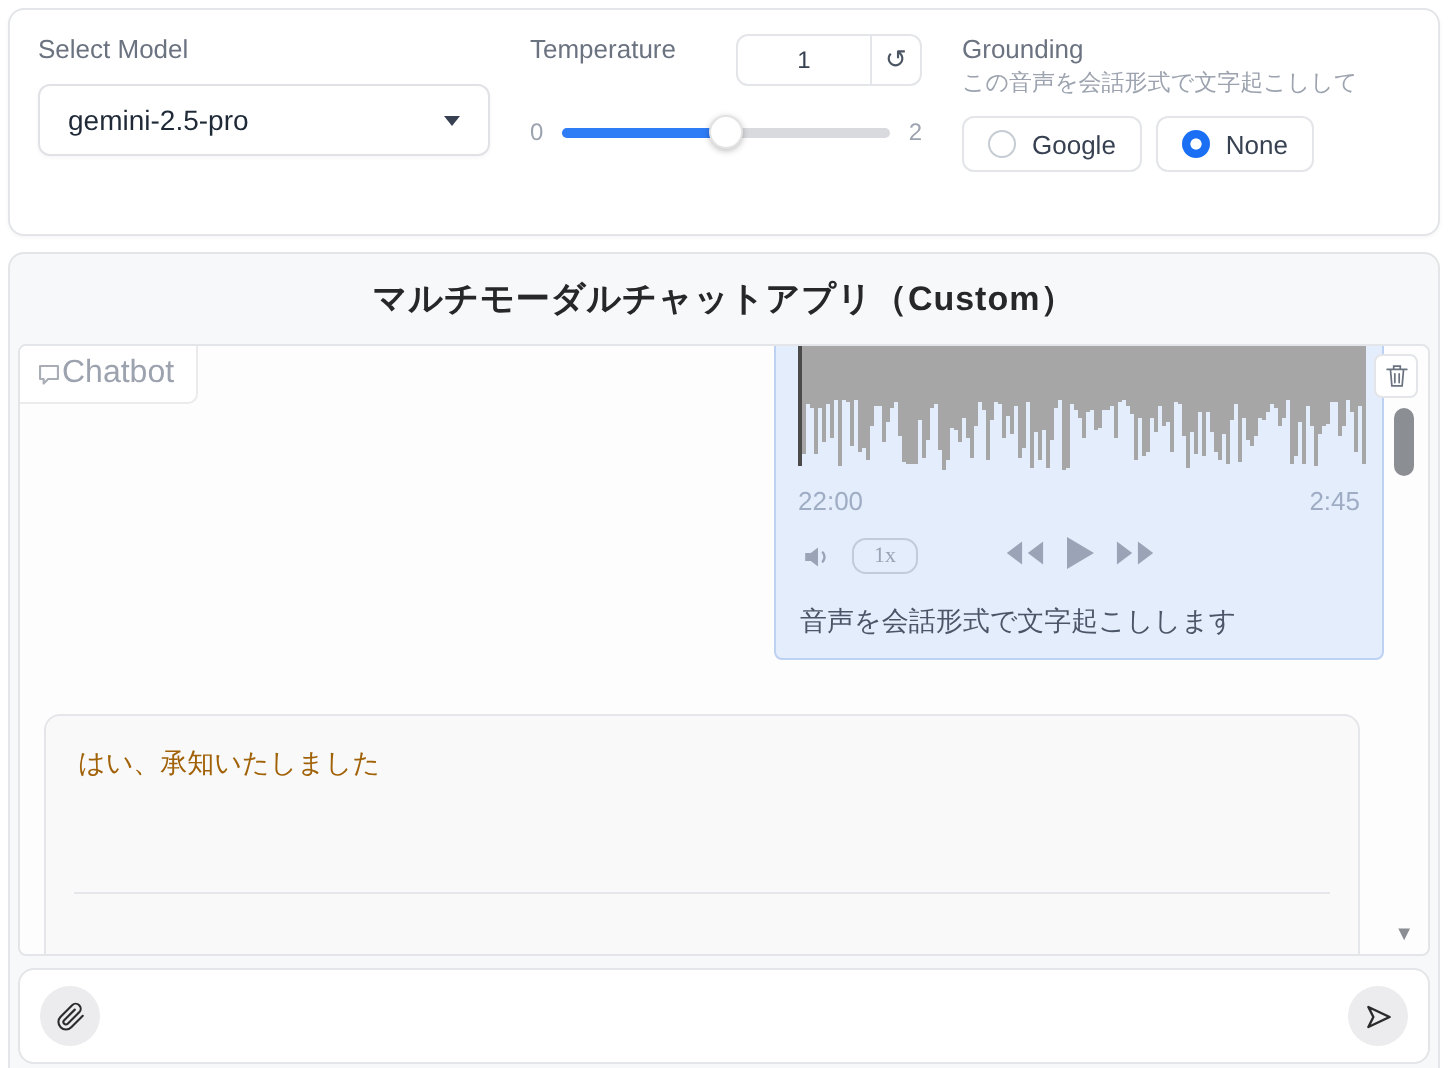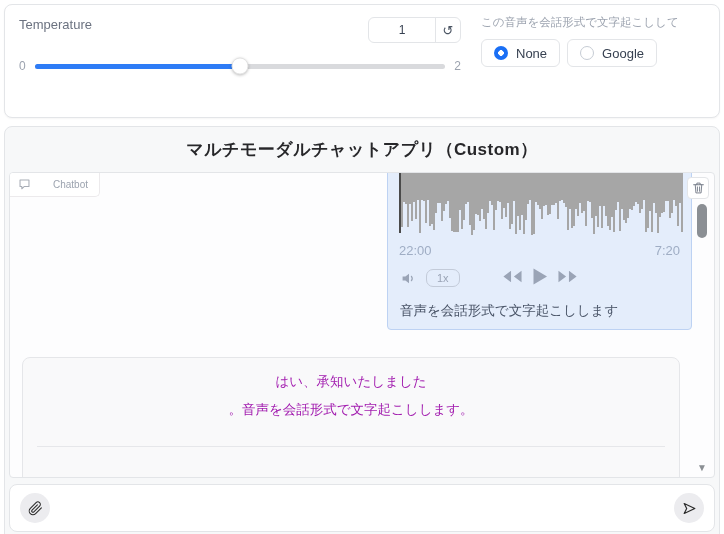--- a/index.html
+++ b/index.html
@@ -47,67 +47,74 @@
 
   
   .main-panel{
     margin-top:8px;background:#f7f8f9;border:1px solid #e3e5e8;border-radius:8px;
     padding:4px;height:420px;box-sizing:border-box;
   }
   .app-title{text-align:center;font-weight:bold;font-size:17px;color:#27272a;margin:7px 0 11px;letter-spacing:.5px;}
 
   .chat-panel{position:relative;background:#fdfdfe;border:1px solid #e3e5e8;border-radius:4px;height:304px;overflow:hidden;}
   .chat-label{
-    position:absolute;top:0;left:0;z-index:4;display:flex;align-items:center;gap:22px;
+    position:absolute;top:0;left:0;z-index:4;display:flex;align-items:center;gap:0;
     padding:5px 11px 5px 8px;border-right:1px solid #eceaec;border-bottom:1px solid #eceaec;
-    border-radius:0 0 5px 0;background:#fff;color:#9ca3af;font-size:10px;
+    border-radius:0 0 5px 0;background:#fff;color:#9ca3af;font-size:16px;
   }
   .trash-btn{position:absolute;top:4px;right:5px;z-index:4;width:20px;height:20px;border:1px solid #e3e5e8;border-radius:4px;background:#fff;display:flex;align-items:center;justify-content:center;cursor:pointer;}
   .scroll-thumb{position:absolute;top:31px;right:7px;z-index:4;width:10px;height:34px;background:#8b8f94;border-radius:5px;cursor:pointer;}
   .scroll-down-arrow{position:absolute;bottom:4px;right:7px;z-index:4;color:#8b8f94;font-size:10px;cursor:pointer;}
 
   
   .user-bubble{
     position:absolute;top:-2px;left:377px;width:305px;height:159px;z-index:2;box-sizing:border-box;
     background:#e4edfb;border:1px solid #bdd2f3;border-radius:0 0 4px 4px;
   }
   .waveform{position:relative;height:62px;margin:1px 8px 0 11px;display:flex;align-items:flex-start;overflow:hidden;}
   .waveform .bar{flex:none;width:2px;background:#a6a6a6;}
   .wave-cursor{position:absolute;left:0;top:0;bottom:2px;width:2px;background:#4a4a4a;}
   .time-row{display:flex;justify-content:space-between;padding:0 11px;margin-top:8px;color:#9fadc4;font-size:13px;}
-  .controls-row{position:relative;height:24px;margin-top:10px;color:#9aa4b6;}
+  .controls-row{position:relative;height:24px;margin-top:10px;color:#9aa4b6;font-family:Liberation Serif, serif;}
   .left-controls{position:absolute;left:13px;top:1px;display:flex;align-items:center;gap:9px;}
   .speed-pill{border:1.5px solid #c3cbd9;border-radius:7px;padding:1px 10px;font-size:11px;color:#9aa4b6;cursor:pointer;line-height:14px;}
   .center-controls{position:absolute;left:50%;transform:translateX(-50%);top:-1px;display:flex;align-items:center;gap:9px;}
   .ctl{cursor:pointer;display:flex;align-items:center;}
   .user-text{padding:10px 12px;color:#4a5568;font-size:13.5px;}
 
   
   .bot-bubble{
     position:absolute;left:12px;right:34px;top:184px;height:140px;z-index:1;box-sizing:border-box;
     background:#f9f9fa;border:1px solid #e5e6e9;border-radius:8px;
   }
-  .bot-text{padding:10px 16px;font-size:13.5px;color:#a21caf;line-height:2.05;text-align:center;}
+  .bot-text{padding:10px 16px;font-size:13.5px;color:#a16207;line-height:2.05;}
   .bot-divider{position:absolute;left:14px;right:14px;top:88px;border-top:1px solid #e6e7ea;}
 
   
   .input-row{
     margin-top:6px;background:#fff;border:1px solid #e3e5e8;border-radius:8px;height:48px;
     display:flex;align-items:center;padding:0 10px;box-sizing:border-box;gap:8px;
   }
   .icon-circle{width:30px;height:30px;border-radius:50%;background:#ececef;display:flex;align-items:center;justify-content:center;cursor:pointer;flex:none;}
   .msg-input{flex:1;height:100%;cursor:text;}
 </style>
 </head>
 <body>
 
 <div class="page">
 
   <div class="top-panel">
 
+    <div class="col-model">
+      <div class="field-label">Select Model</div>
+      <div class="select-box">
+        <span>gemini-2.5-pro</span>
+        <span class="caret-down"></span>
+      </div>
+    </div>
 
     <div class="col-temp">
       <div class="temp-head">
         <div class="field-label">Temperature</div>
         <div class="num-group">
           <div class="num-input">1</div>
           <div class="reset-btn">
             <span>↺</span>
           </div>
         </div>
@@ -116,29 +123,30 @@
         <span>0</span>
         <div class="slider-track" id="temp-track">
           <div class="slider-fill" id="temp-fill" style="width: 50%;"></div>
           <div class="slider-handle" id="temp-handle" style="left: 50%;"></div>
         </div>
         <span>2</span>
       </div>
     </div>
 
     <div class="col-grounding">
+      <div class="field-label">Grounding</div>
       <div class="info-text">この音声を会話形式で文字起こしして</div>
       <div class="radio-group">
+        <div class="radio-box">
+          <span class="radio-dot"></span>
+          <span>Google</span>
+        </div>
         <div class="radio-box selected">
           <span class="radio-dot"></span>
           <span>None</span>
-        </div>
-        <div class="radio-box">
-          <span class="radio-dot"></span>
-          <span>Google</span>
         </div>
       </div>
     </div>
   </div>
 
   <div class="main-panel">
     <div class="app-title">マルチモーダルチャットアプリ（Custom）</div>
 
     <div class="chat-panel">
 
@@ -298,21 +306,21 @@
             <div class="bar" style="height: 45px;"></div>
             <div class="bar" style="height: 40px;"></div>
             <div class="bar" style="height: 27px;"></div>
             <div class="bar" style="height: 33px;"></div>
             <div class="bar" style="height: 53px;"></div>
             <div class="bar" style="height: 30px;"></div>
             <div class="bar" style="height: 59px;"></div>
           </div>
         <div class="time-row">
           <span>22:00</span>
-          <span>7:20</span>
+          <span>2:45</span>
         </div>
         <div class="controls-row">
           <div class="left-controls">
             <span class="ctl">
               <svg width="16" height="15" viewBox="0 0 20 18">
                 <path d="M2 6.5v5h3.5L10 15V3L5.5 6.5z" fill="#9aa4b6"></path>
                 <path d="M13 6.2a4.6 4.6 0 010 5.6" fill="none" stroke="#9aa4b6" stroke-width="1.5" stroke-linecap="round"></path>
               </svg>
             </span>
             <span class="speed-pill">1x</span>
@@ -334,21 +342,20 @@
               </svg>
             </span>
           </div>
         </div>
         <div class="user-text">音声を会話形式で文字起こしします</div>
       </div>
 
       <div class="bot-bubble">
         <div class="bot-text">
           <div>はい、承知いたしました</div>
-          <div>。音声を会話形式で文字起こしします。</div>
         </div>
         <div class="bot-divider"></div>
       </div>
 
     </div>
 
     <div class="input-row">
       <div class="icon-circle">
         <svg width="15" height="15" viewBox="0 0 24 24">
           <path d="M21.4 11.05l-9.19 9.19a6 6 0 01-8.49-8.49l9.19-9.19a4 4 0 015.66 5.66l-9.2 9.19a2 2 0 01-2.83-2.83l8.49-8.48" fill="none" stroke="#2b2b2b" stroke-width="1.7" stroke-linecap="round" stroke-linejoin="round"></path>

